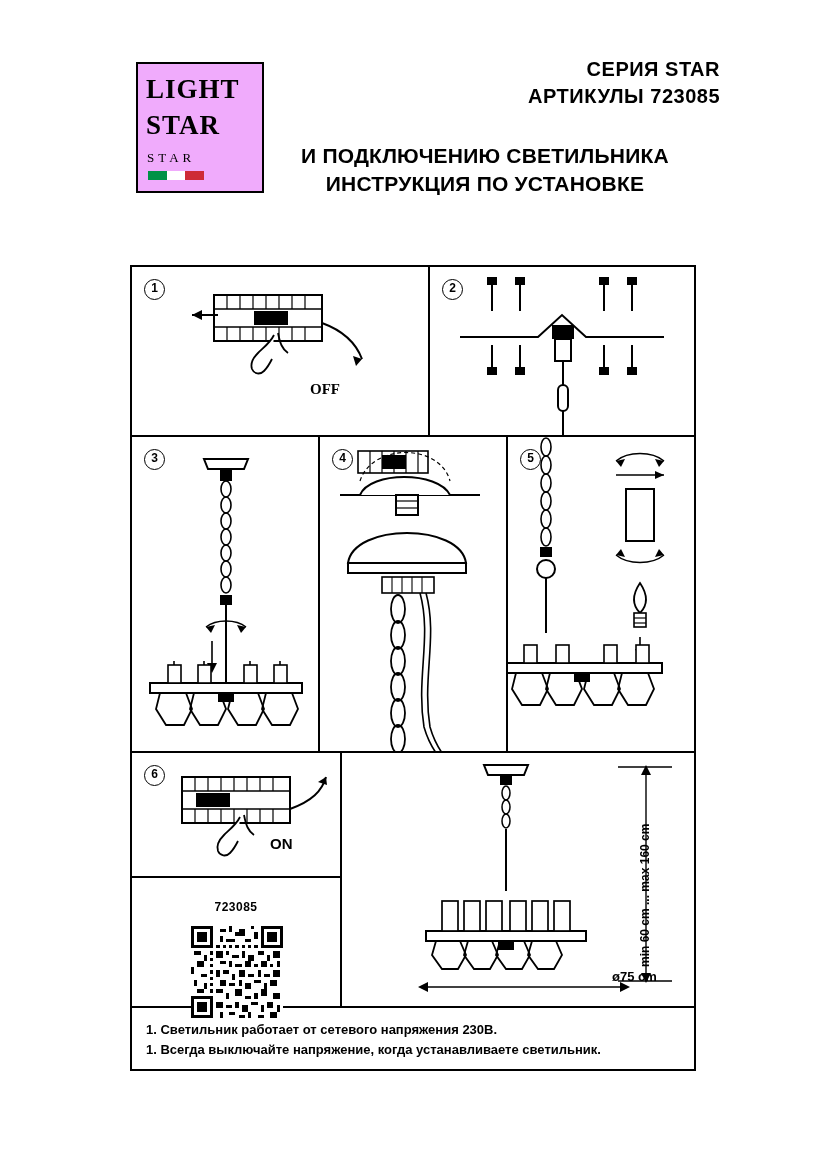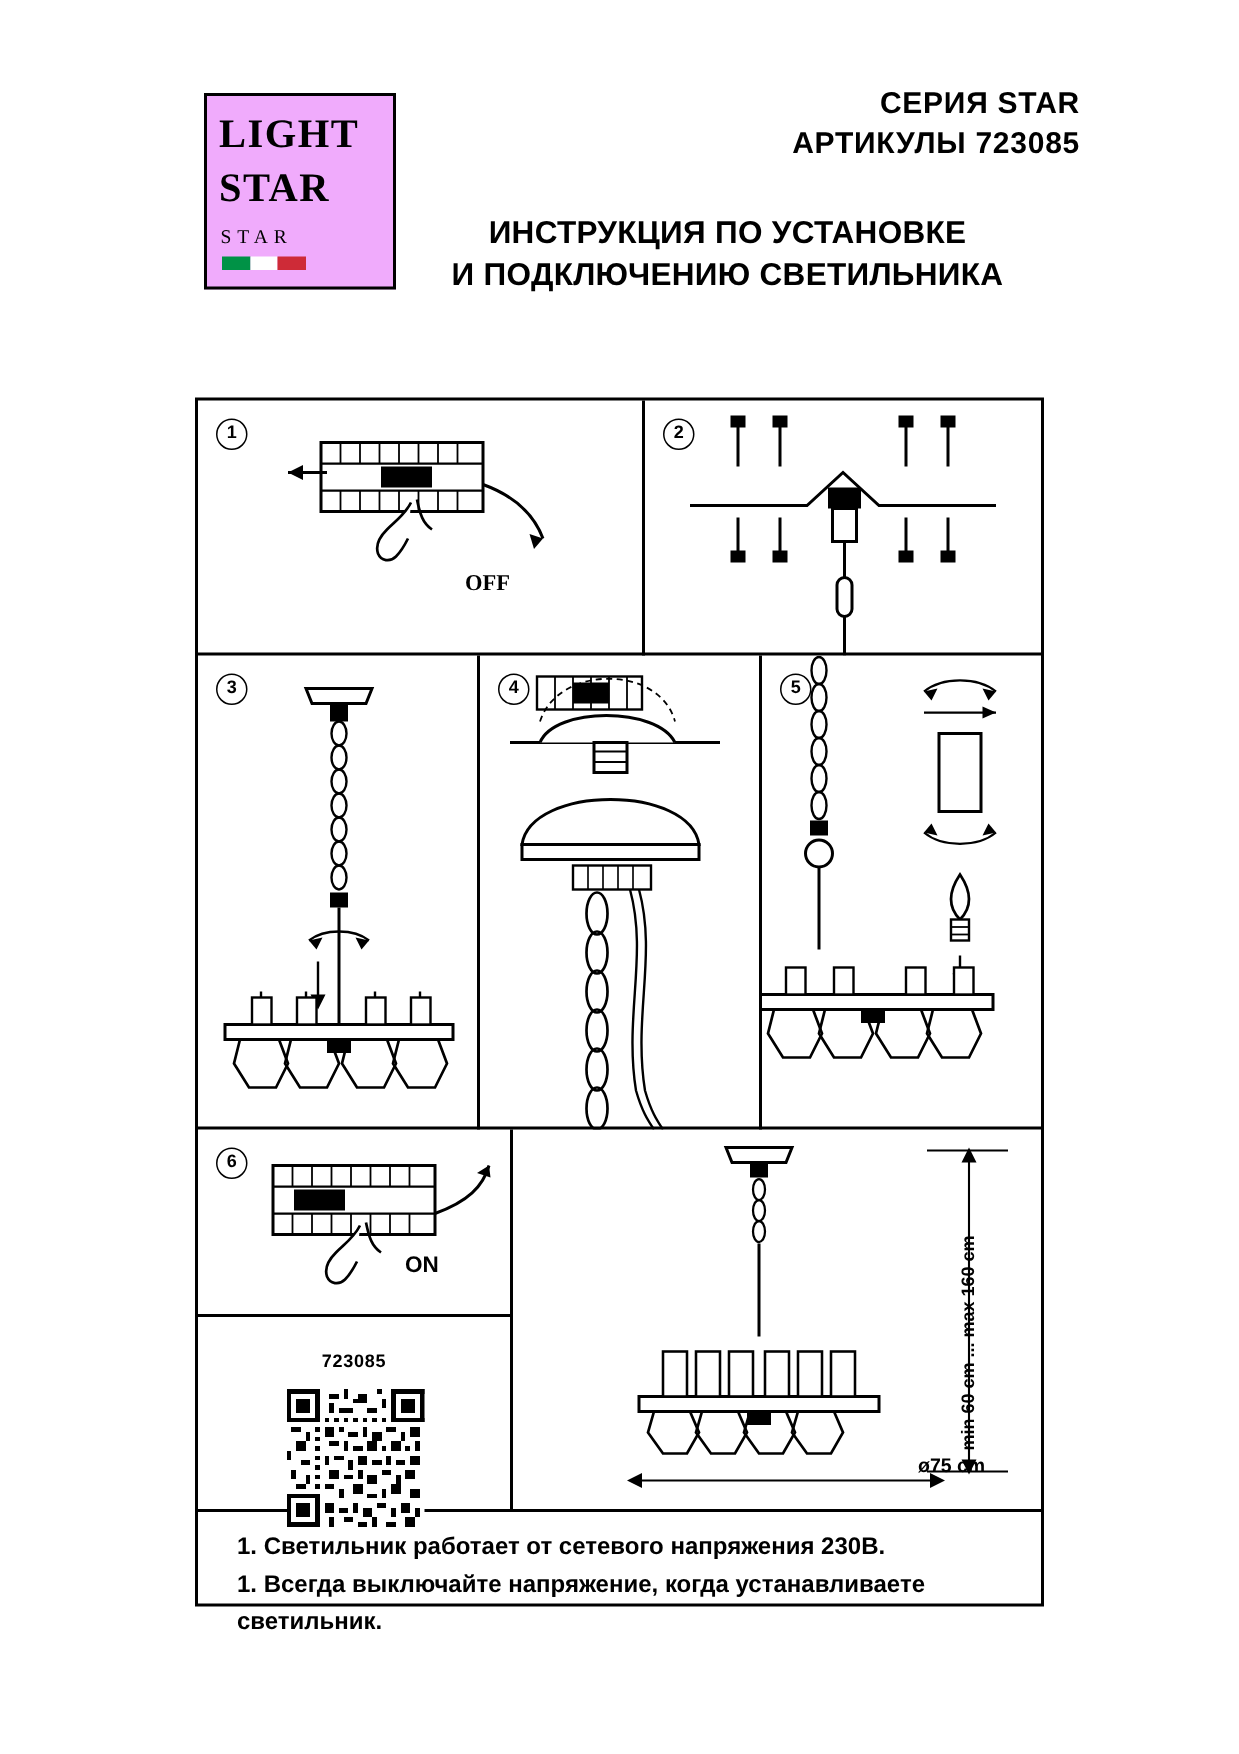--- a/index.html
+++ b/index.html
@@ -159,24 +159,23 @@
 
   .notes {
     position: absolute;
     left: 0;
     top: 0;
     width: 100%;
     padding: 12px 0 0 14px;
     box-sizing: border-box;
   }
   .note {
-    font-size: 16px;
+    font-size: 13px;
     font-weight: bold;
     line-height: 1.55;
-    margin-left: 12px;
   }
 
   .diam {
     position: absolute;
     font-size: 13px;
     font-weight: bold;
   }
 </style>
 </head>
 <body>
@@ -193,22 +192,22 @@
         <i class="r"></i>
     </div>
   </div>
 
   <div class="hdr-right">
     <div class="hdr-series">СЕРИЯ STAR</div>
     <div class="hdr-article">АРТИКУЛЫ 723085</div>
   </div>
 
   <div class="hdr-title">
+    <div>И ПОДКЛЮЧЕНИЮ СВЕТИЛЬНИКА</div>
     <div>ИНСТРУКЦИЯ ПО УСТАНОВКЕ</div>
-    <div>И ПОДКЛЮЧЕНИЮ СВЕТИЛЬНИКА</div>
   </div>
 </div>
 
 <div class="frame">
 
   <div class="cell bb br" style="left:0; top:0; width:298px; height:170px;">
     <div class="step-num">1</div>
 
     <svg width="298" height="170" viewBox="0 0 298 170">
 

